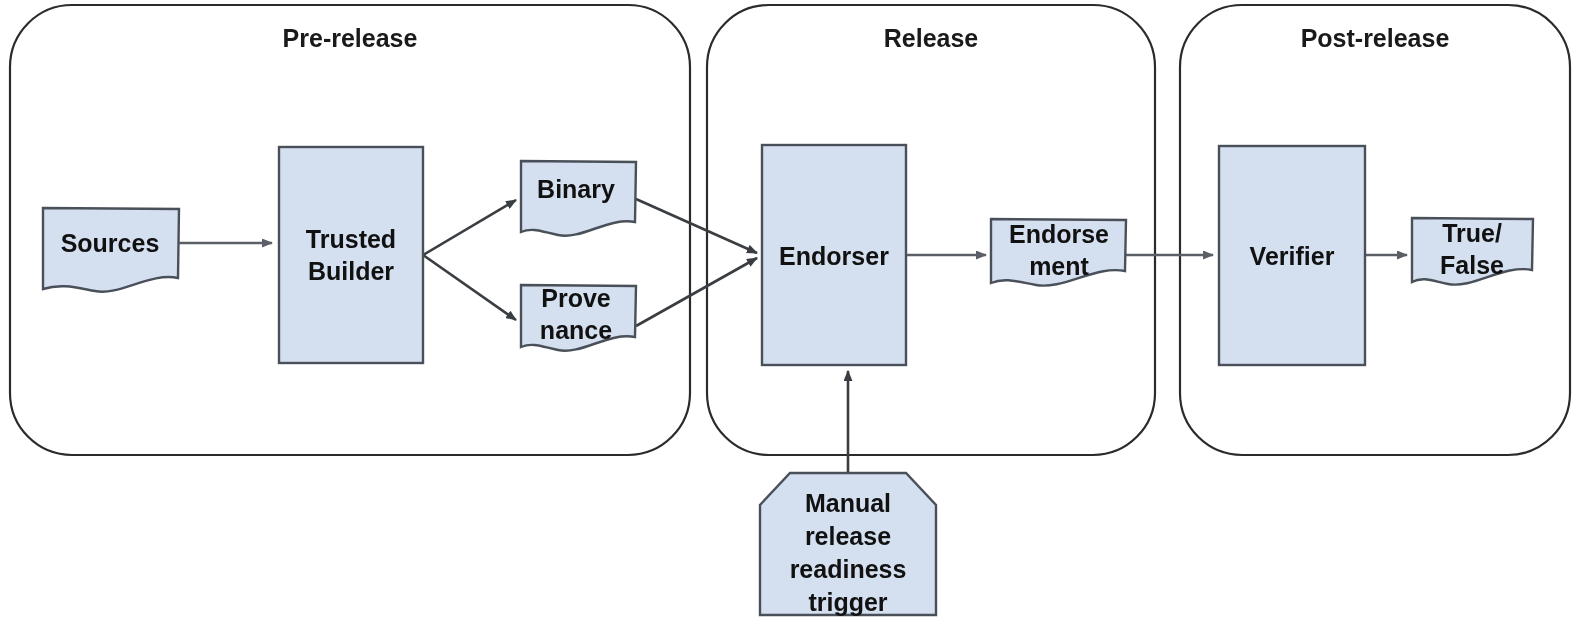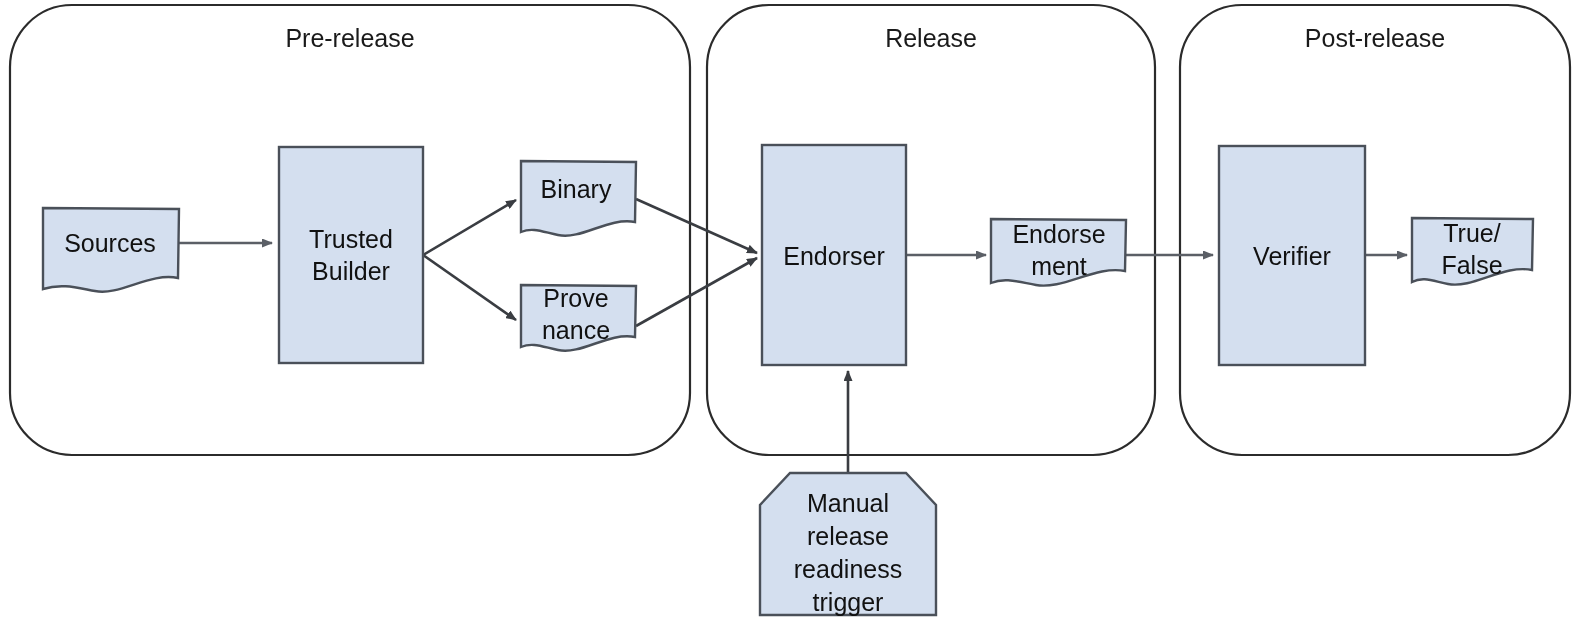--- a/index.html
+++ b/index.html
@@ -10,20 +10,21 @@
   }
   body {
     font-family: "Liberation Sans", sans-serif;
   }
   #diagram-root {
     position: relative;
     width: 1594px;
     height: 634px;
     background: #ffffff;
     overflow: hidden;
+    font-weight: bold;
   }
   #diagram-svg {
     position: absolute;
     left: 0;
     top: 0;
     width: 1594px;
     height: 634px;
   }
   .lane-title {
     font-size: 25px;

